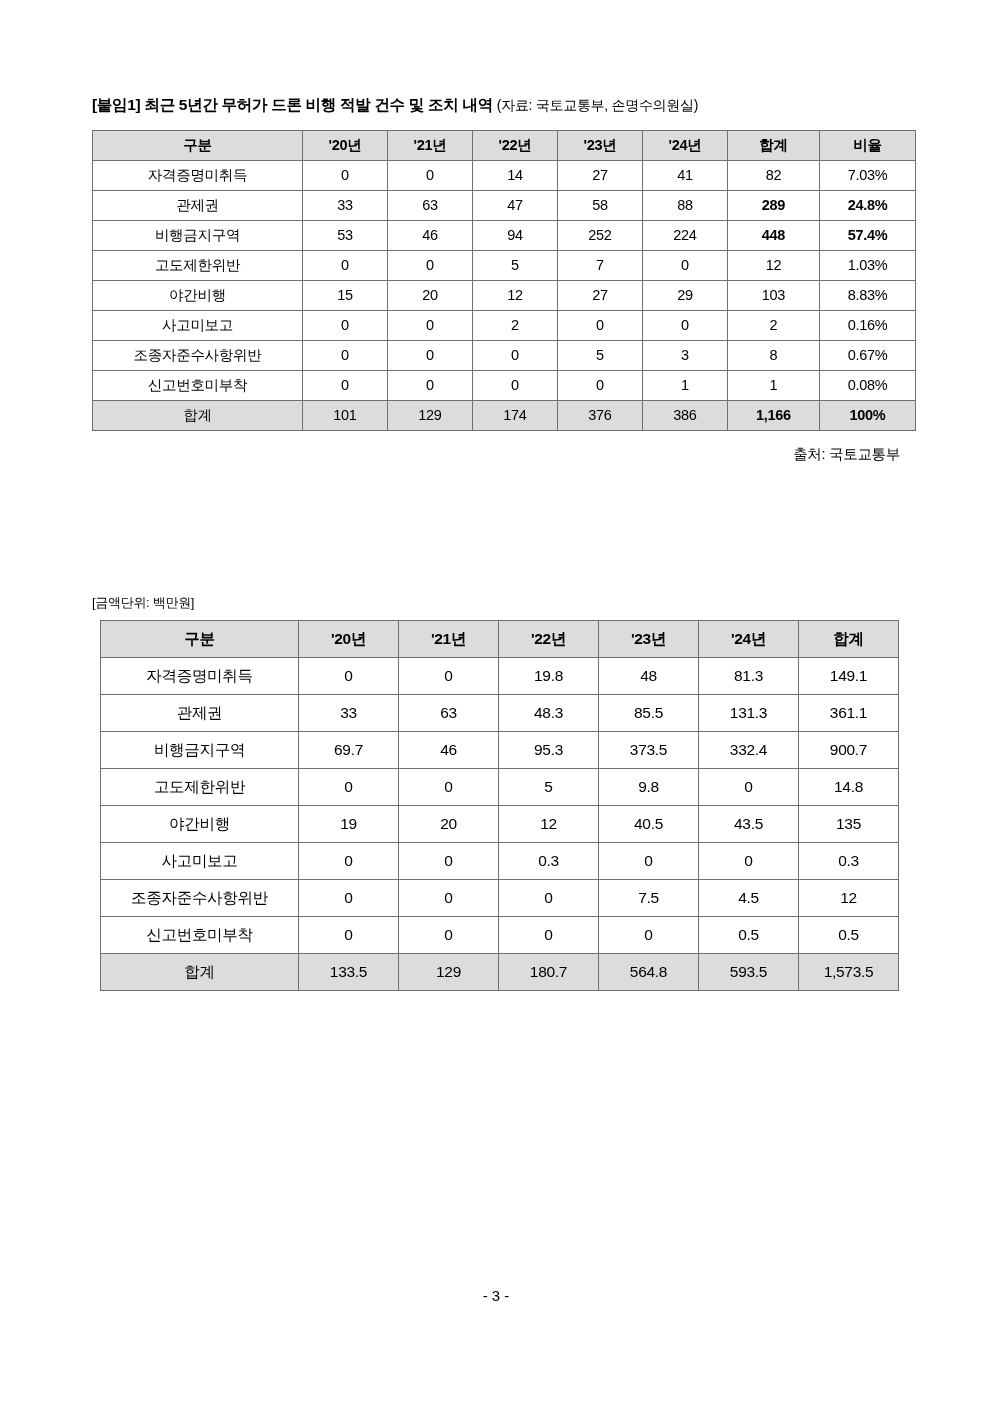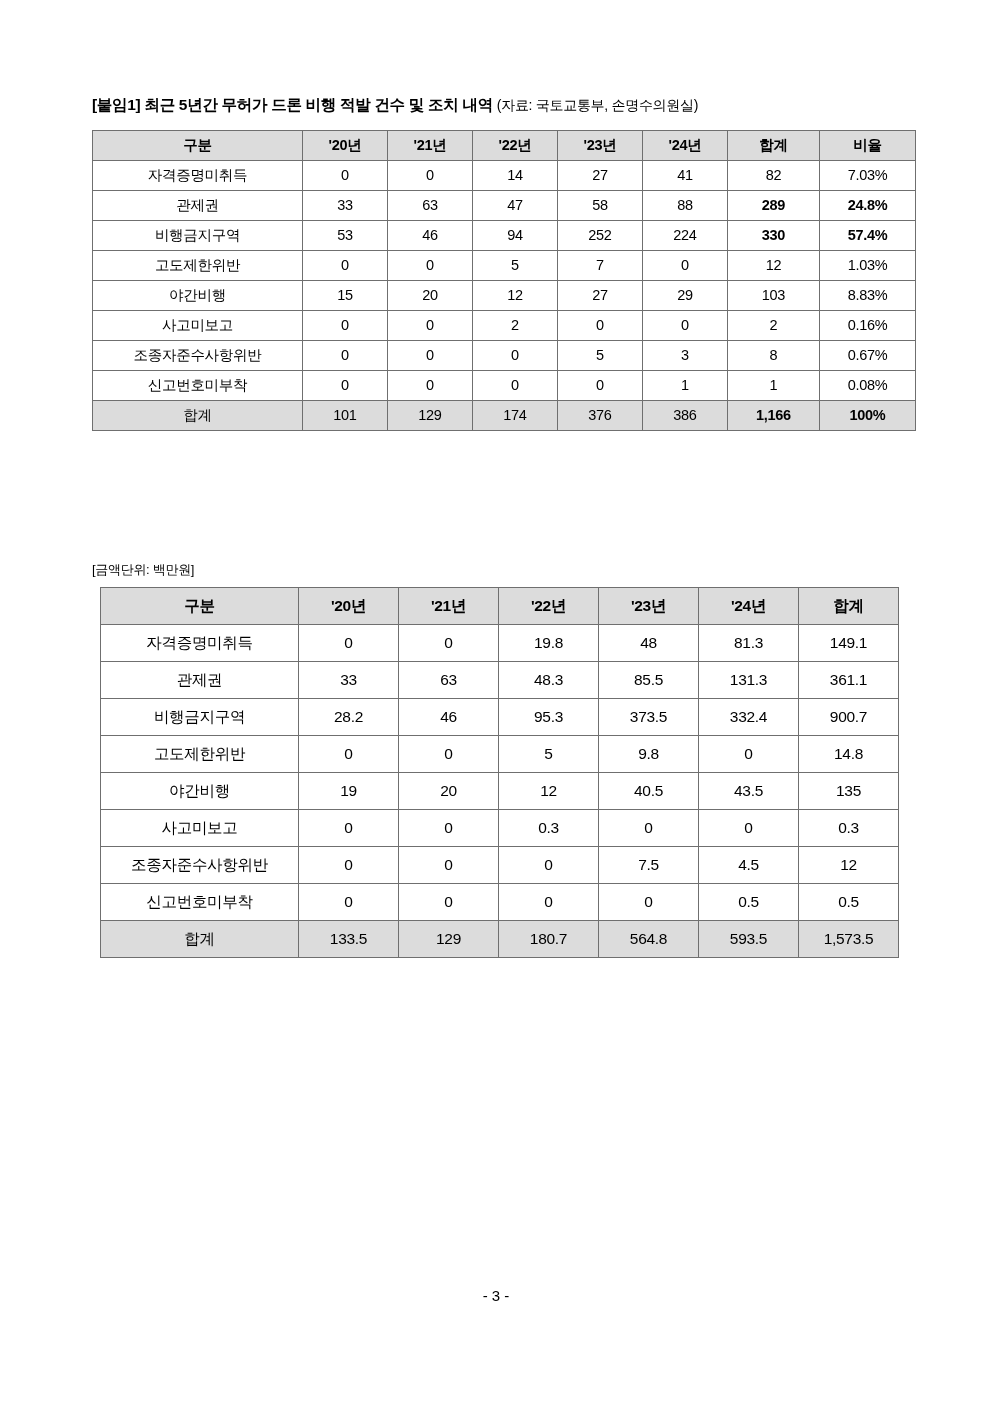--- a/index.html
+++ b/index.html
@@ -170,21 +170,21 @@
         <td class="b">289</td>
         <td class="b">24.8%</td>
       </tr>
       <tr>
         <td>비행금지구역</td>
         <td>53</td>
         <td>46</td>
         <td>94</td>
         <td>252</td>
         <td>224</td>
-        <td class="b">330</td>
+        <td class="b">448</td>
         <td class="b">57.4%</td>
       </tr>
       <tr>
         <td>고도제한위반</td>
         <td>0</td>
         <td>0</td>
         <td>5</td>
         <td>7</td>
         <td>0</td>
         <td>12</td>
@@ -236,20 +236,21 @@
         <td>129</td>
         <td>174</td>
         <td>376</td>
         <td>386</td>
         <td class="b">1,166</td>
         <td class="b">100%</td>
       </tr>
     </tbody>
   </table>
 
+  <div class="note-right">출처: 국토교통부</div>
 
   <div class="gap-block"></div>
 
 
   <div style="height:34px"></div>
   <div class="unit-note">[금액단위: 백만원]</div>
 
   <table class="t2">
     <colgroup>
       <col class="c0">
@@ -285,21 +286,21 @@
         <td>관제권</td>
         <td>33</td>
         <td>63</td>
         <td>48.3</td>
         <td>85.5</td>
         <td>131.3</td>
         <td>361.1</td>
       </tr>
       <tr>
         <td>비행금지구역</td>
-        <td>28.2</td>
+        <td>69.7</td>
         <td>46</td>
         <td>95.3</td>
         <td>373.5</td>
         <td>332.4</td>
         <td>900.7</td>
       </tr>
       <tr>
         <td>고도제한위반</td>
         <td>0</td>
         <td>0</td>

